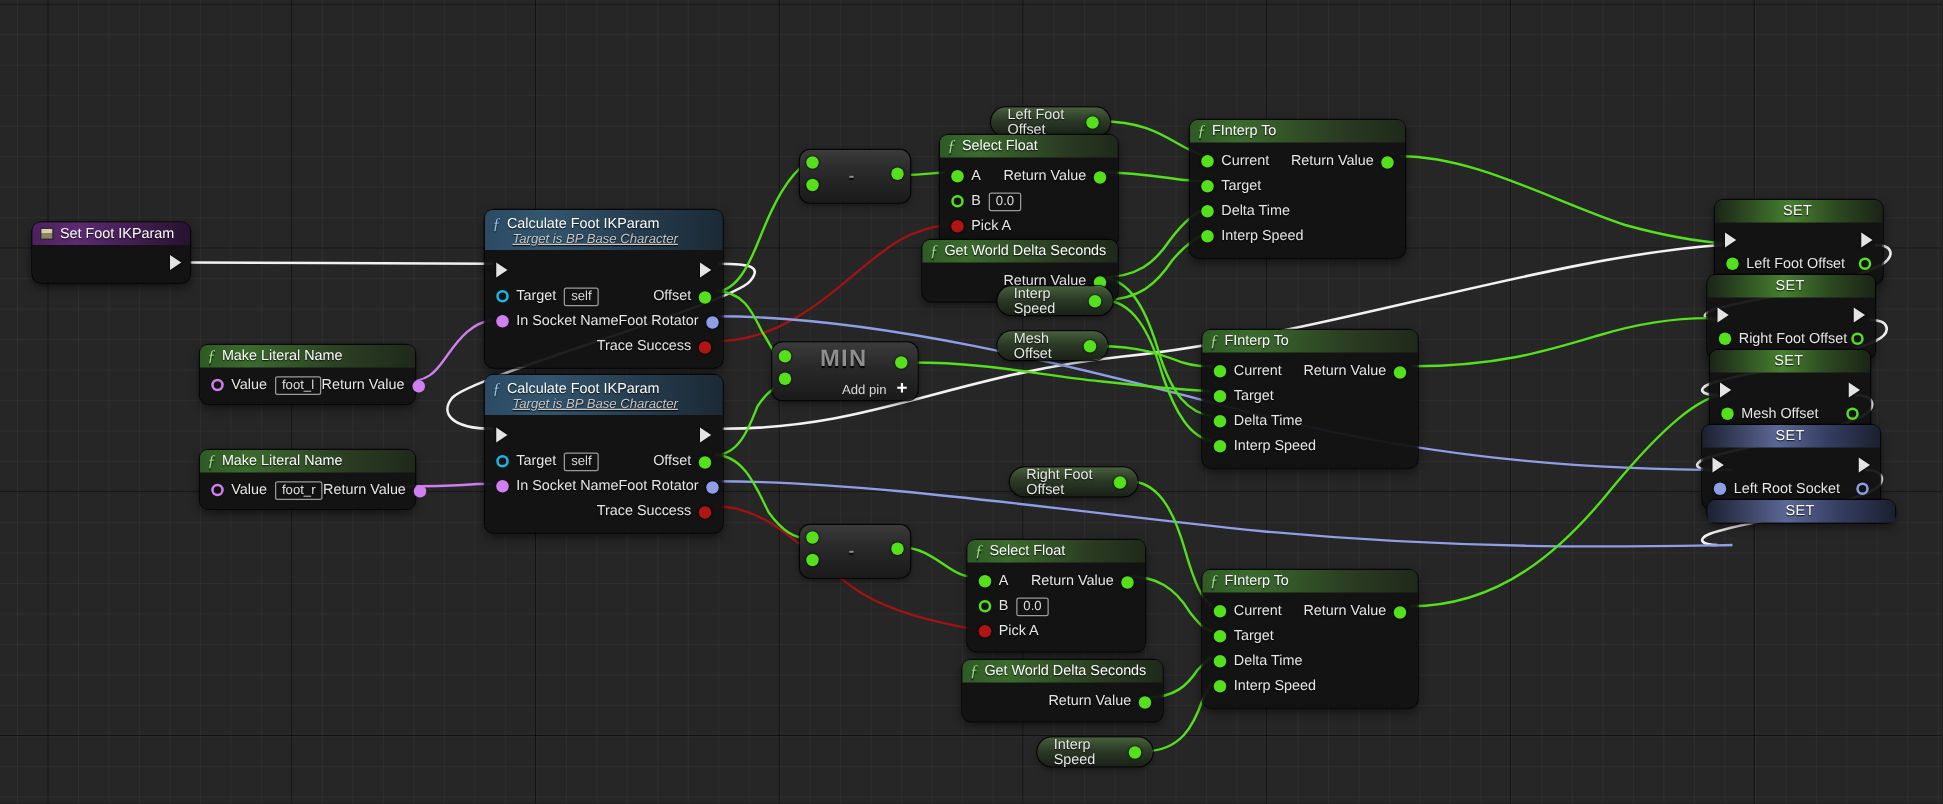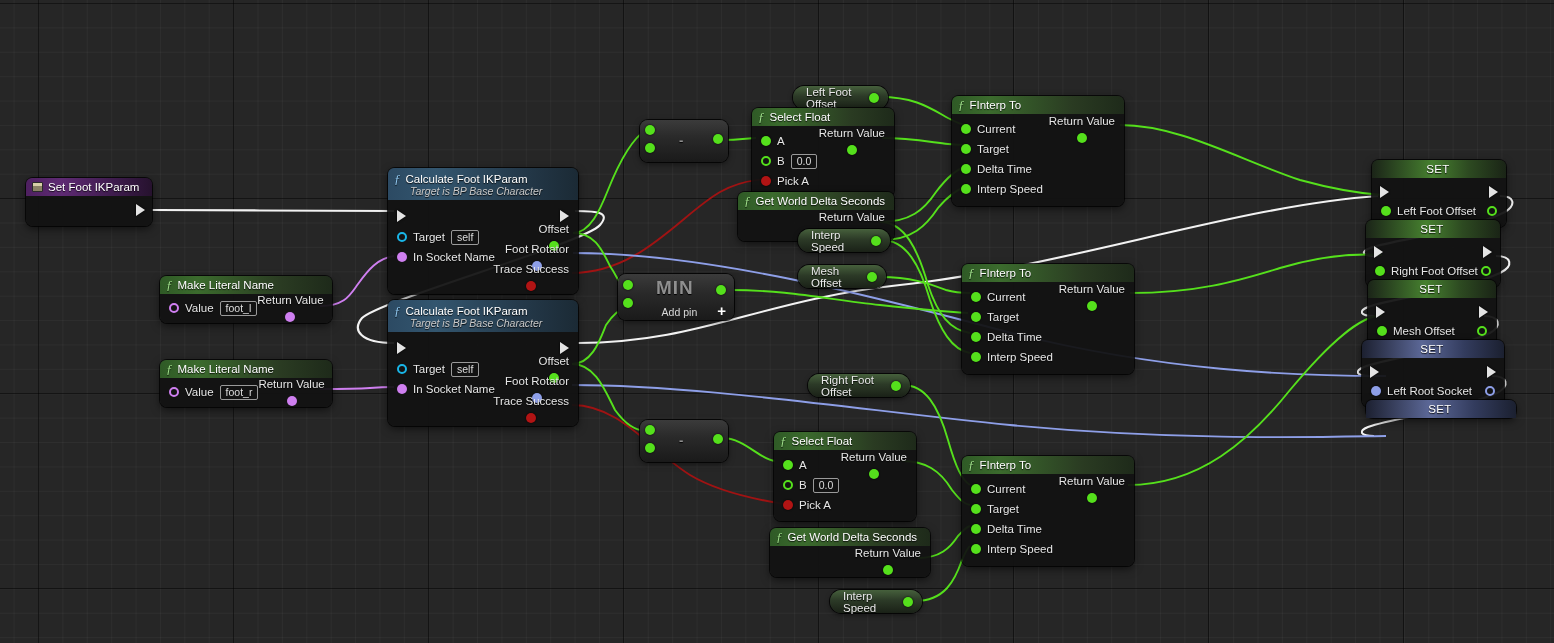--- a/index.html
+++ b/index.html
@@ -46,36 +46,36 @@
     display:flex; align-items:center;
     padding:0 8px 0 6px;
     font-size:11.5px;
     color:#fff;
     text-shadow:0 1px 1px rgba(0,0,0,0.85);
     position:relative;
     overflow:hidden;
   }
   .node .hdr.tall { height:32px; flex-direction:column; align-items:flex-start; justify-content:center; padding-top:1px;}
   .hdr .ttl { display:flex; align-items:center; gap:5px; line-height:12px;}
-  .hdr .sub { font-style:italic; font-size:10.5px; color:#c8c8c8; padding-left:16px; line-height:12px; }
+  .hdr .sub { font-style:italic; font-size:10.5px; color:#c8c8c8; padding-left:16px; line-height:12px;text-decoration:underline; }
 
   
   .hdr-green { background:linear-gradient(to right,#2f5a26 0%, #3b6b2d 22%, #2a3b22 70%, #1e2a1a 100%); }
   .hdr-blue  { background:linear-gradient(to right,#2c4a63 0%, #33566f 25%, #24394a 70%, #1b2a35 100%); }
   .hdr-purple{ background:linear-gradient(to right,#4e2060 0%, #5e2a73 28%, #3a1a48 75%, #26122e 100%); }
   .hdr-setg  { background:linear-gradient(to right,#1b2418 0%, #46802f 45%, #2d4a21 72%, #1a2416 100%); }
   .hdr-setb  { background:linear-gradient(to right,#1c2030 0%, #5b6796 42%, #333c5e 72%, #1b2030 100%); }
 
   .fx { font-family:"Liberation Serif", serif; font-style:italic; font-size:13px; color:#9fe08a; line-height:12px;}
   .fx-blue { color:#8fc7ef; }
 
   .body { padding:6px 0 7px 0; position:relative; }
   .row { display:flex; align-items:center; height:20px; position:relative; padding:0 9px; }
   .row .l { display:flex; align-items:center; gap:6px; }
-  .row .r { margin-left:auto; display:flex; align-items:center; gap:6px;flex-direction:column; }
+  .row .r { margin-left:auto; display:flex; align-items:flex-end; gap:6px; }
   .lbl { color:#e6e6e6; font-size:11.5px; text-shadow:0 1px 1px rgba(0,0,0,0.9); white-space:nowrap; }
 
   
   .pin { width:10px; height:10px; border-radius:50%; flex:0 0 10px; }
   .pin.green  { background:#55e01c; box-shadow:0 0 2px #000; }
   .pin.greeno { background:transparent; border:2px solid #55e01c; width:10px;height:10px; }
   .pin.blue   { background:#8e9fe8; box-shadow:0 0 2px #000; }
   .pin.blueo  { background:transparent; border:2px solid #6fa8dc; }
   .pin.cyano  { background:transparent; border:2px solid #19b6e8; }
   .pin.purple { background:#cf7ff0; }
@@ -129,21 +129,21 @@
     position:absolute;
     border-radius:8px;
     background:linear-gradient(to bottom,#3b3b3b 0%, #2a2a2a 40%, #1a1a1a 100%);
     box-shadow:0 0 0 1px rgba(0,0,0,0.8), 0 2px 6px rgba(0,0,0,0.5);
   }
   .mathnode .op {
     position:absolute; color:#8f8f8f; font-weight:bold;
     text-shadow:0 1px 1px #000;
   }
   .mathnode .mpin { position:absolute; }
-  .addpin { position:absolute; color:#d8d8d8; font-size:10.5px; display:flex; gap:20px;}
+  .addpin { position:absolute; color:#d8d8d8; font-size:10.5px; display:flex; gap:8px;}
   .addpin .plus { font-size:15px; font-weight:bold; line-height:10px; color:#fff;}
 
   
   .setnode .hdr { justify-content:center; font-size:11.5px; letter-spacing:0.3px; }
   .setnode .execrow {
     display:flex; align-items:center; height:19px; padding:0 8px; position:relative;
   }
   .setnode .execrow .right { margin-left:auto; }
 </style>
 </head>

